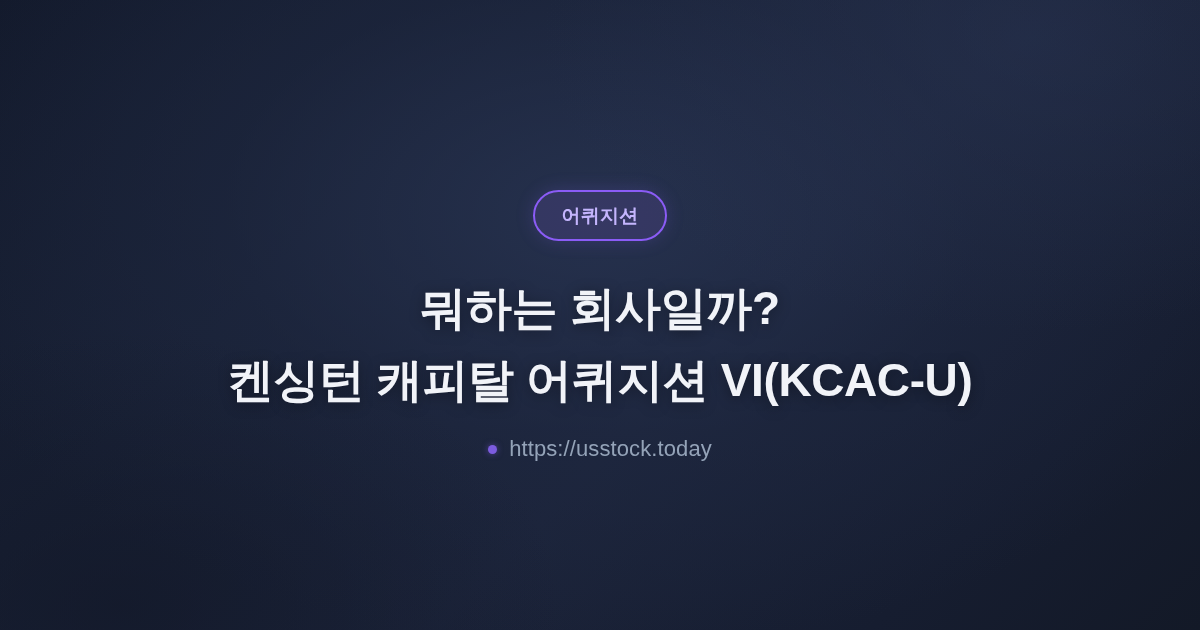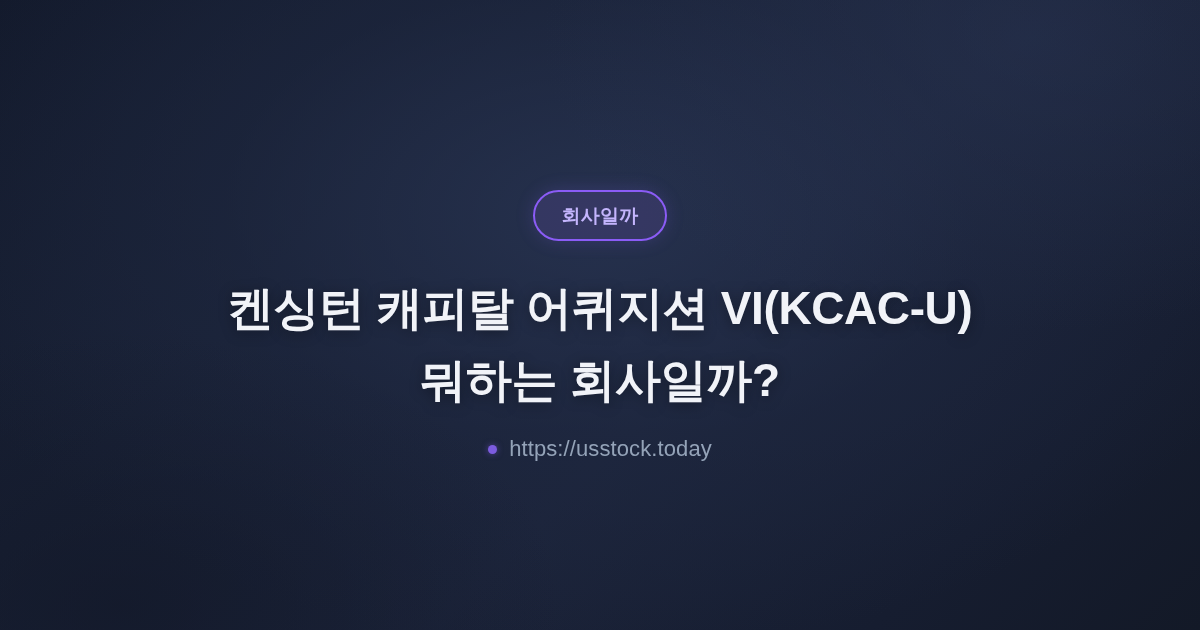--- a/index.html
+++ b/index.html
@@ -115,25 +115,25 @@
     line-height: 1;
     white-space: nowrap;
   }
 </style>
 </head>
 <body>
 
 <div class="card">
   <div class="content">
 
-    <div class="badge">회사일까</div>
+    <div class="badge">어퀴지션</div>
 
     <h1 class="title">
+      <span class="line">뭐하는 회사일까?</span>
       <span class="line">켄싱턴 캐피탈 어퀴지션 VI(KCAC-U)</span>
-      <span class="line">뭐하는 회사일까?</span>
     </h1>
 
     <div class="url-row">
       <span class="url-bullet"></span>
       <span class="url-text">https://usstock.today</span>
     </div>
 
   </div>
 </div>
 

